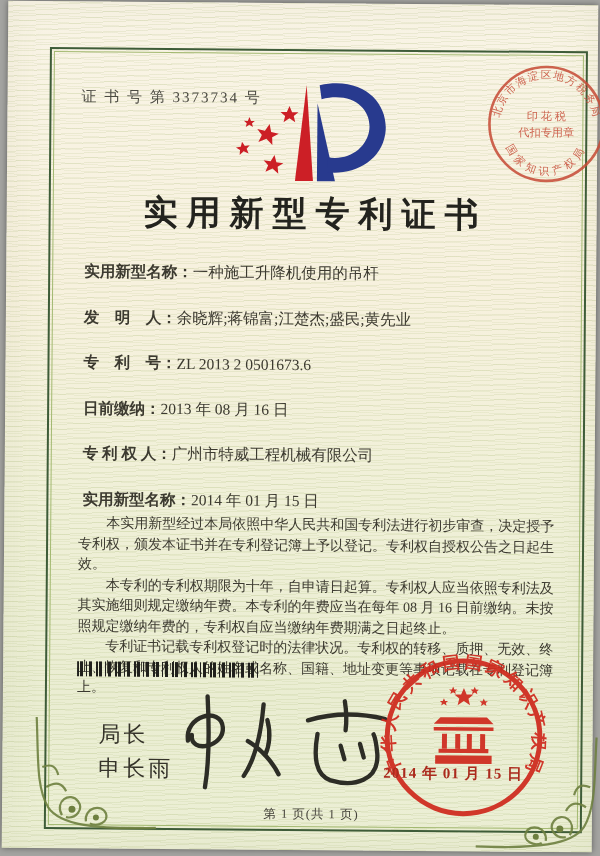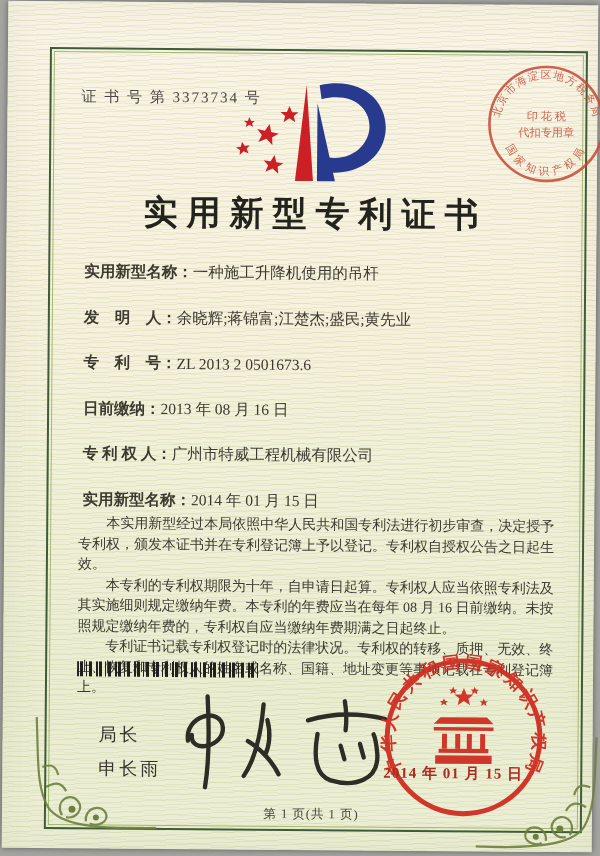--- a/index.html
+++ b/index.html
@@ -42,21 +42,21 @@
   }
   .paras p{margin:0;text-indent:2em;}
   .barcode{
     position:absolute;left:74px;top:660px;width:182px;height:15px;
     background:repeating-linear-gradient(90deg,
       #20201c 0 2px, rgba(0,0,0,0) 2px 3px,
       #20201c 3px 6px, rgba(0,0,0,0) 6px 9px,
       #20201c 9px 10px, rgba(0,0,0,0) 10px 12px,
       #20201c 12px 15px, rgba(0,0,0,0) 15px 19px);
   }
-  .sig-labels{position:absolute;left:96px;top:716px;font-size:18px;color:#35332a;line-height:34px;letter-spacing:3px;}
+  .sig-labels{position:absolute;left:96px;top:716px;font-size:22px;color:#35332a;line-height:34px;letter-spacing:3px;}
   .signature{position:absolute;left:168px;top:686px;width:232px;height:106px;}
   .seal{position:absolute;left:378px;top:650px;width:166px;height:166px;opacity:.93;}
   .seal-date{
     position:absolute;left:366px;top:760px;width:170px;text-align:center;
     font-size:15px;font-weight:bold;color:#ab2a1d;letter-spacing:1px;white-space:nowrap;
   }
   .orn{position:absolute;width:132px;height:120px;}
   .orn.left{left:24px;top:716px;}
   .orn.right{left:472px;top:732px;transform:scaleX(-1);}
   .footer{

